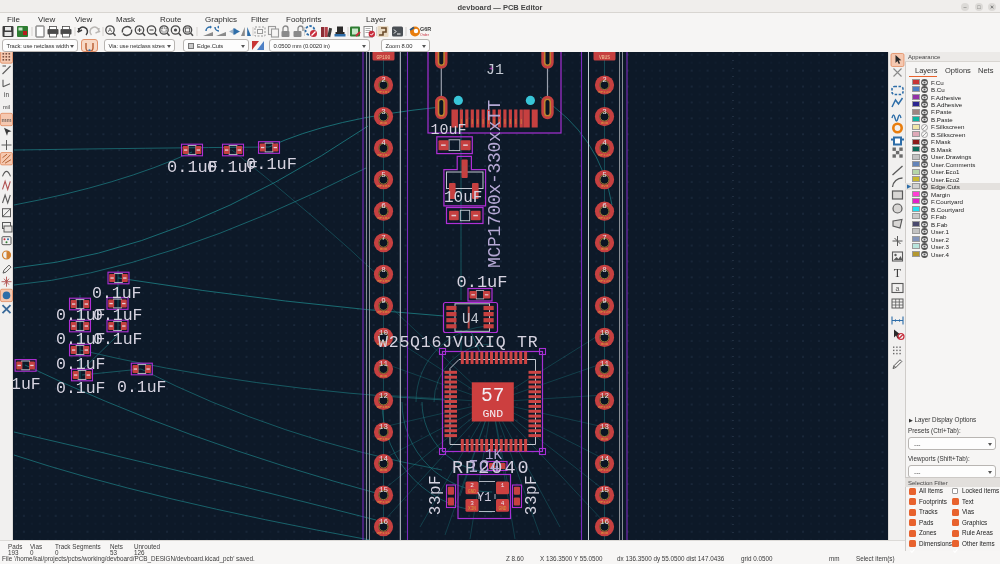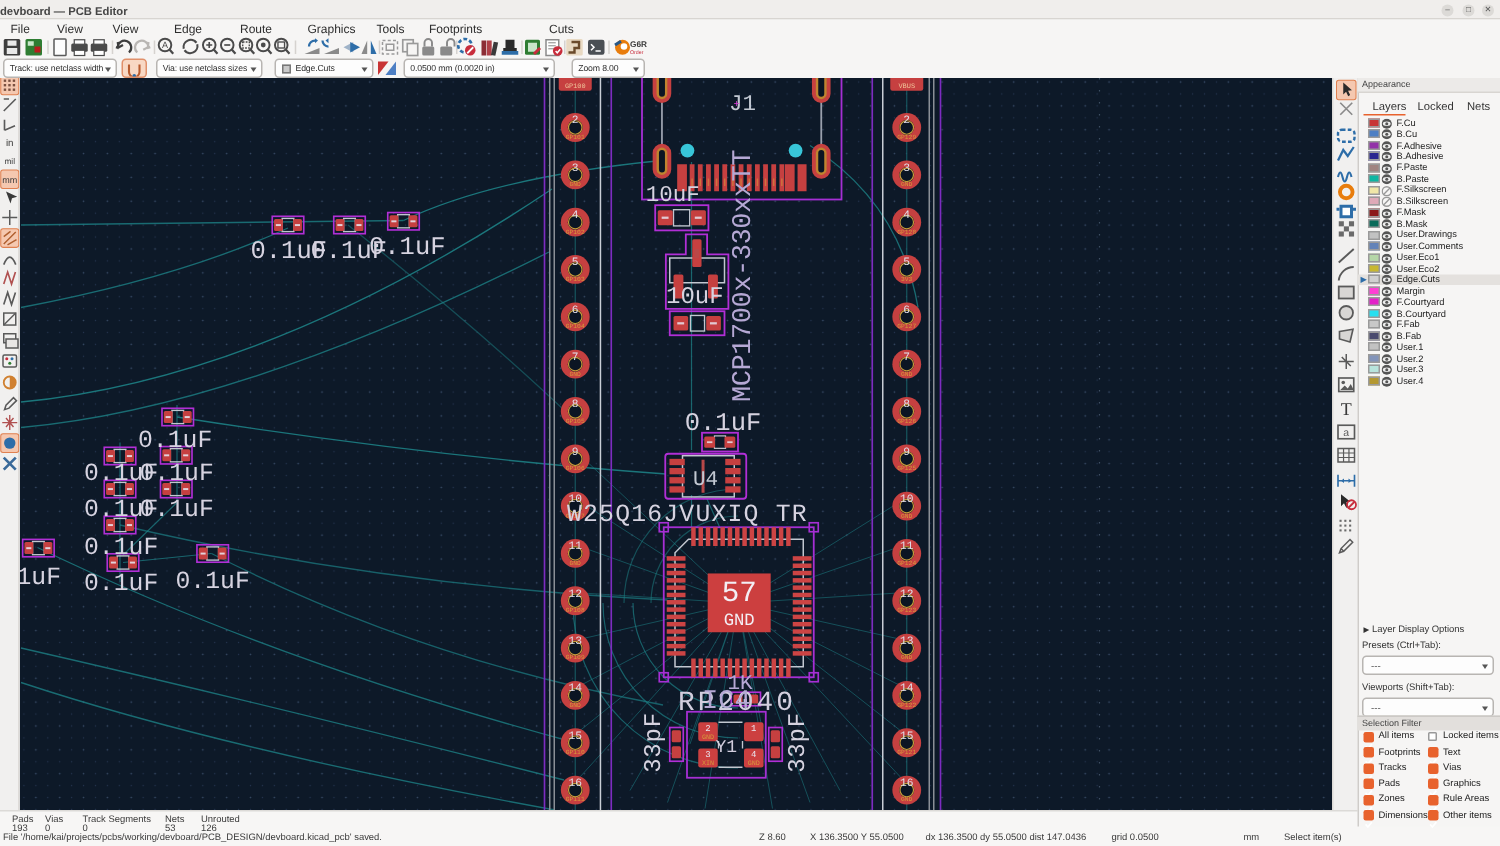--- a/index.html
+++ b/index.html
@@ -1,16 +1,16 @@
 <!DOCTYPE html>
 <html><head><meta charset="utf-8"><style>
 * { margin:0; padding:0; box-sizing:border-box; }
 html,body { width:1000px; height:564px; font-family:"Liberation Sans",sans-serif; overflow:hidden; background:#f6f5f4; }
 #titlebar { position:absolute; left:0; top:0; width:1000px; height:13px; background:#f0eeec; border-bottom:1px solid #d8d5d1; }
-#title { position:absolute; width:100%; top:3px; font-size:7.5px; color:#454545; font-weight:bold; }
+#title { position:absolute; width:100%; text-align:center; top:3px; font-size:7.5px; color:#454545; font-weight:bold; }
 .winbtn { position:absolute; top:2.5px; width:8px; height:8px; border-radius:50%; background:#dcdad7; color:#5a5a5a; font-size:5.5px; text-align:center; line-height:8px; }
 #menubar { position:absolute; left:0; top:13px; width:1000px; height:11px; background:#f6f5f4; }
 .mi { position:absolute; top:2px; font-size:8px; color:#2e2e2e; }
 #toolbar { position:absolute; left:0; top:24px; width:1000px; height:14px; background:#f6f5f4; }
 #combobar { position:absolute; left:0; top:38px; width:1000px; height:14px; background:#f6f5f4; }
 .combo { position:absolute; top:1px; height:12.5px; background:#fdfdfd; border:1px solid #b8b5b2; border-radius:3px; font-size:5.8px; color:#2e2e2e; overflow:hidden; }
 .ct { position:absolute; left:3.5px; top:3.2px; white-space:nowrap; letter-spacing:-0.1px; }
 .caret { position:absolute; right:3.5px; top:5px; width:0; height:0; border-left:2.5px solid transparent; border-right:2.5px solid transparent; border-top:3px solid #555; }
 #lefttool { position:absolute; left:0; top:52px; width:13px; height:488px; background:#f1f0ef; border-right:1px solid #dedbd8; }
 #righttool { position:absolute; left:888px; top:52px; width:17px; height:488px; background:#f1f0ef; border-left:1px solid #dedbd8; }
@@ -29,26 +29,26 @@
 <div id="titlebar">
   <div id="title">devboard — PCB Editor</div>
   <div class="winbtn" style="left:961px">–</div>
   <div class="winbtn" style="left:975px">□</div>
   <div class="winbtn" style="left:988px">✕</div>
 </div>
 <div id="menubar">
   <span class="mi" style="left:7px">File</span>
     <span class="mi" style="left:38px">View</span>
   <span class="mi" style="left:75px">View</span>
-    <span class="mi" style="left:116px">Edge</span>
+    <span class="mi" style="left:116px">Mask</span>
   <span class="mi" style="left:160px">Route</span>
     <span class="mi" style="left:205px">Graphics</span>
-  <span class="mi" style="left:251px">Tools</span>
+  <span class="mi" style="left:251px">Filter</span>
     <span class="mi" style="left:286px">Footprints</span>
-  <span class="mi" style="left:366px">Cuts</span>
+  <span class="mi" style="left:366px">Layer</span>
 </div>
 <div id="toolbar"><svg width="1000" height="14">
       <rect x="2.5" y="2" width="11" height="11" rx="1" fill="#3d3d3d" stroke="none" stroke-width="0"></rect>
 <rect x="5" y="3" width="6" height="3.5" fill="#e8e8e8"></rect>
 <rect x="4.5" y="8" width="7" height="4" fill="#e8e8e8"></rect>
 <rect x="17.0" y="2" width="11" height="11" rx="1" fill="#2e7d32" stroke="none" stroke-width="0"></rect>
 <rect x="18.5" y="3.5" width="4" height="3" fill="#c8e6c9"></rect>
 <rect x="23.0" y="7" width="4" height="4" fill="#b71c1c"></rect>
 <line x1="32" y1="3" x2="32" y2="12" stroke="#d5d2cf" stroke-width="1"></line>
 <rect x="36" y="2" width="8" height="11" rx="0.5" fill="#fdfdfd" stroke="#5a5a5a" stroke-width="1.0"></rect>
@@ -741,21 +741,21 @@
 <rect x="10.4" y="349.7" width="1.4" height="1.4" fill="#6a6a6a"></rect>
 <rect x="4.0" y="352.9" width="1.4" height="1.4" fill="#6a6a6a"></rect>
 <rect x="7.2" y="352.9" width="1.4" height="1.4" fill="#6a6a6a"></rect>
 <rect x="10.4" y="352.9" width="1.4" height="1.4" fill="#6a6a6a"></rect>
 <path d="M4,368.5 l1,-2.8 6,-6 1.8,1.8 -6,6 Z M5,365.7 l1.8,1.8" fill="none" stroke="#5a5a5a" stroke-width="1"></path>
     </svg></div>
 <div id="panel"></div>
 <div id="paneltitle_wrap" style="position:absolute;left:905px;top:52px;width:95px;height:499px;z-index:5">
   <div id="paneltitle">Appearance</div>
   <span class="tab" style="left:10px">Layers</span>
-  <span class="tab" style="left:40px">Locked</span>
+  <span class="tab" style="left:40px">Options</span>
   <span class="tab" style="left:73px">Nets</span>
   <div style="position:absolute;left:4px;top:23.5px;width:28px;height:1.5px;background:#e8622d"></div>
 </div>
 <div id="layers_wrap" style="position:absolute;left:905px;top:0;width:95px;height:564px;z-index:5">
 <div class="lrow" style="top:78.0px">
       <span class="sw" style="background:#c83434"></span>
       <svg width="7" height="7" viewBox="0 0 7 7" style="position:absolute;left:16px;top:0.8px">
         <circle cx="3.5" cy="3.5" r="3.4" fill="#555"></circle>
         <ellipse cx="3.5" cy="3.5" rx="2.6" ry="1.5" fill="#eee"></ellipse>
         <circle cx="3.5" cy="3.5" r="1.0" fill="#555"></circle>

